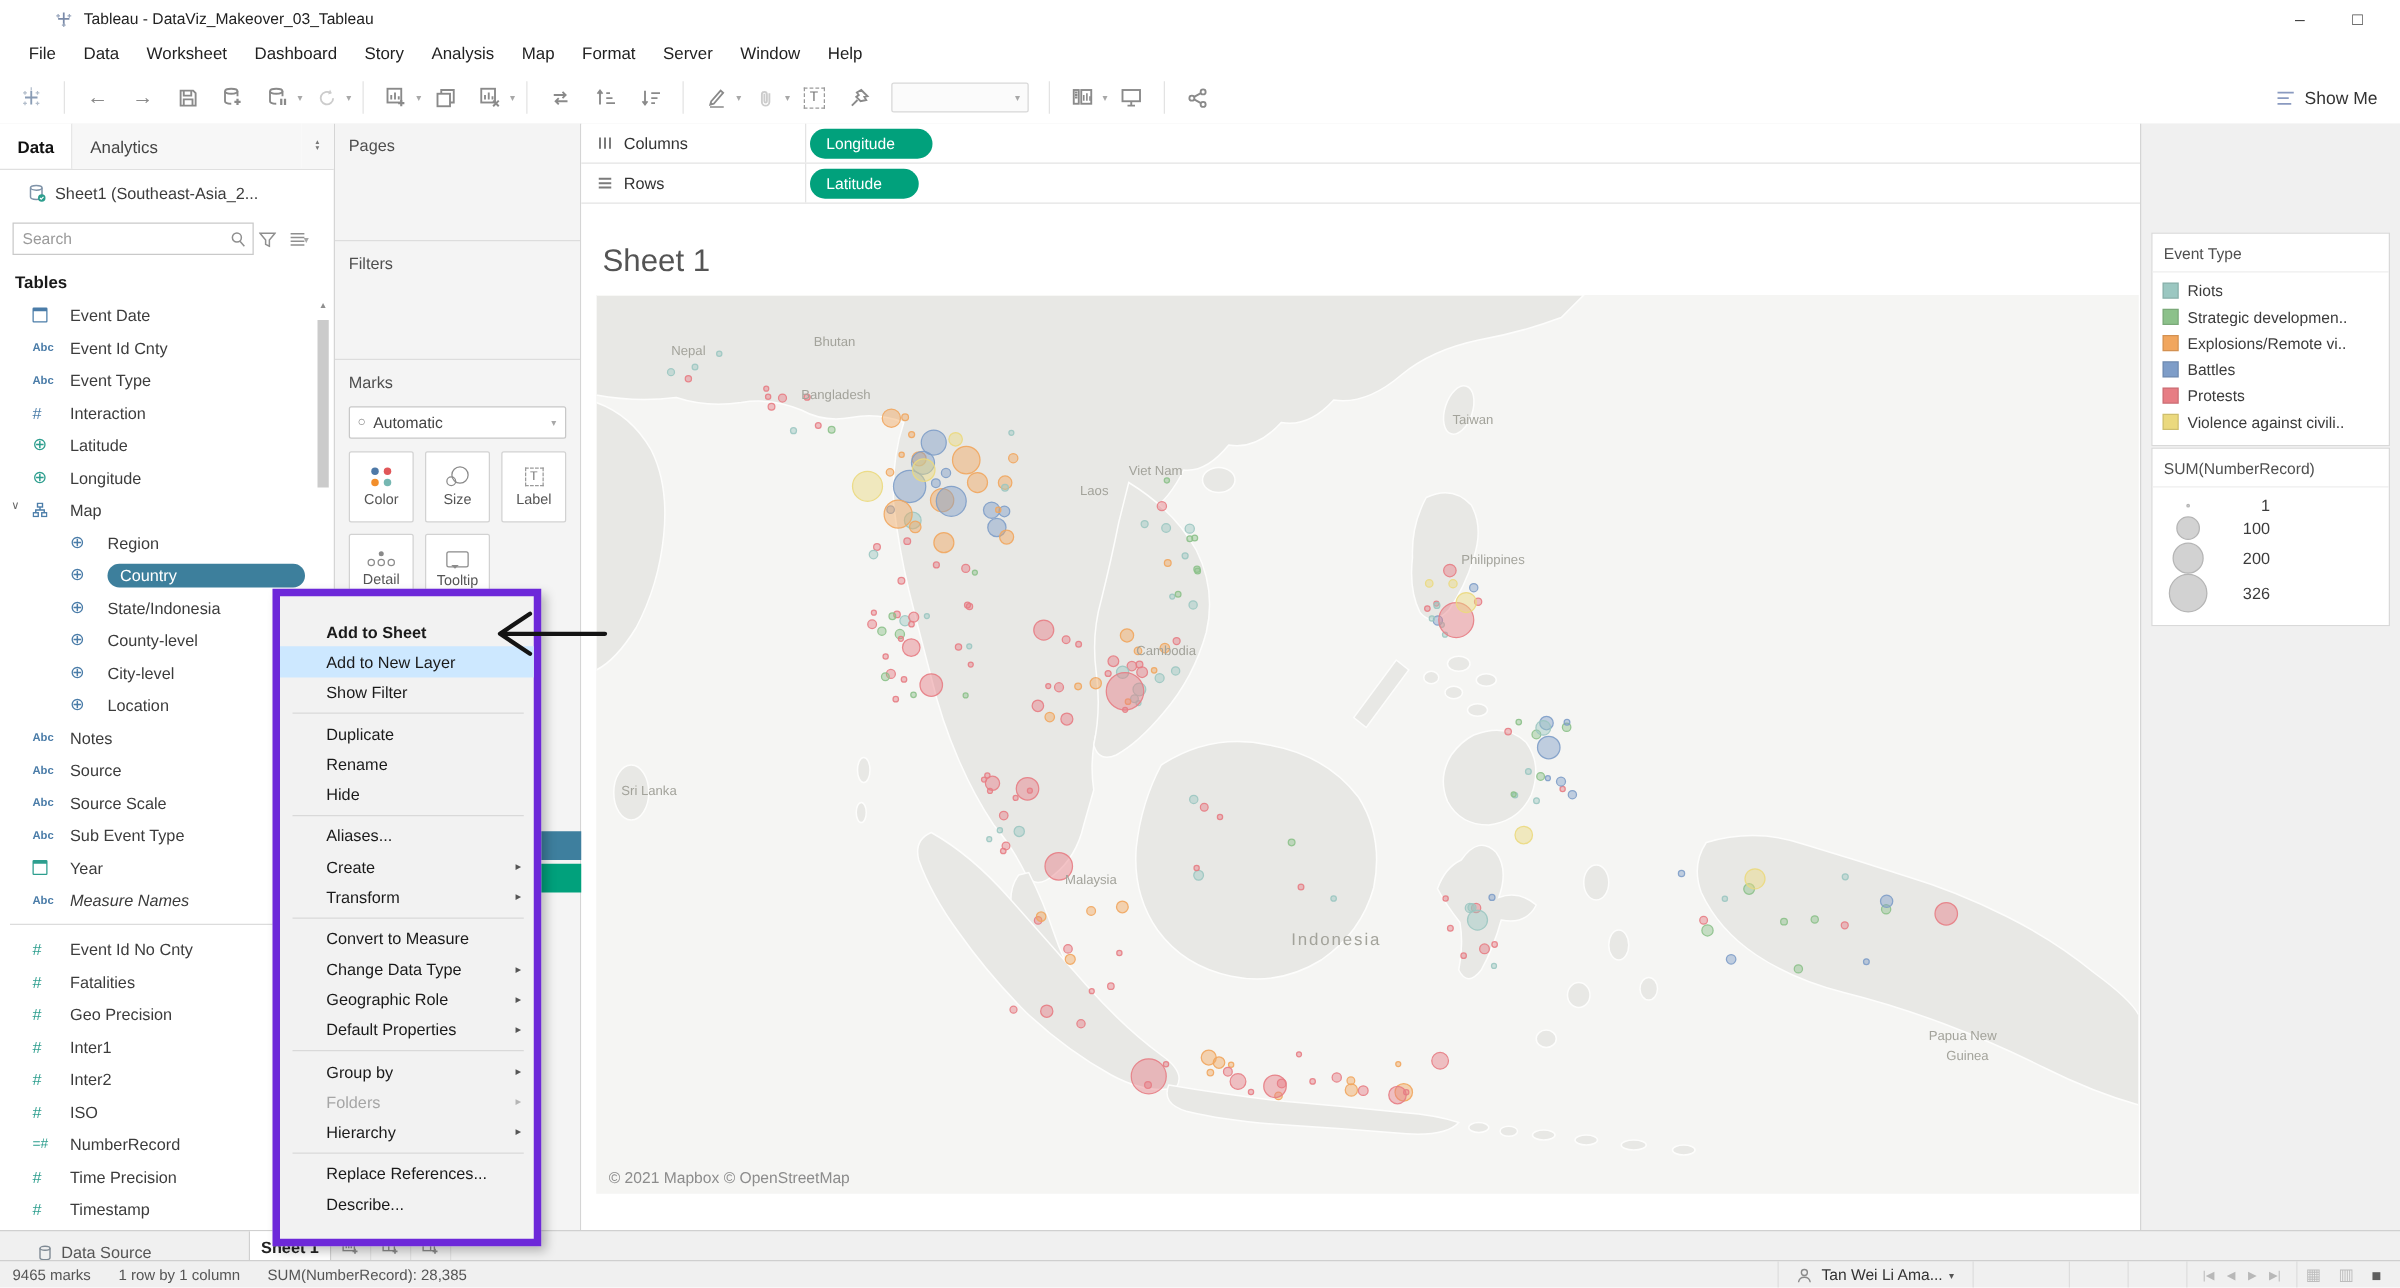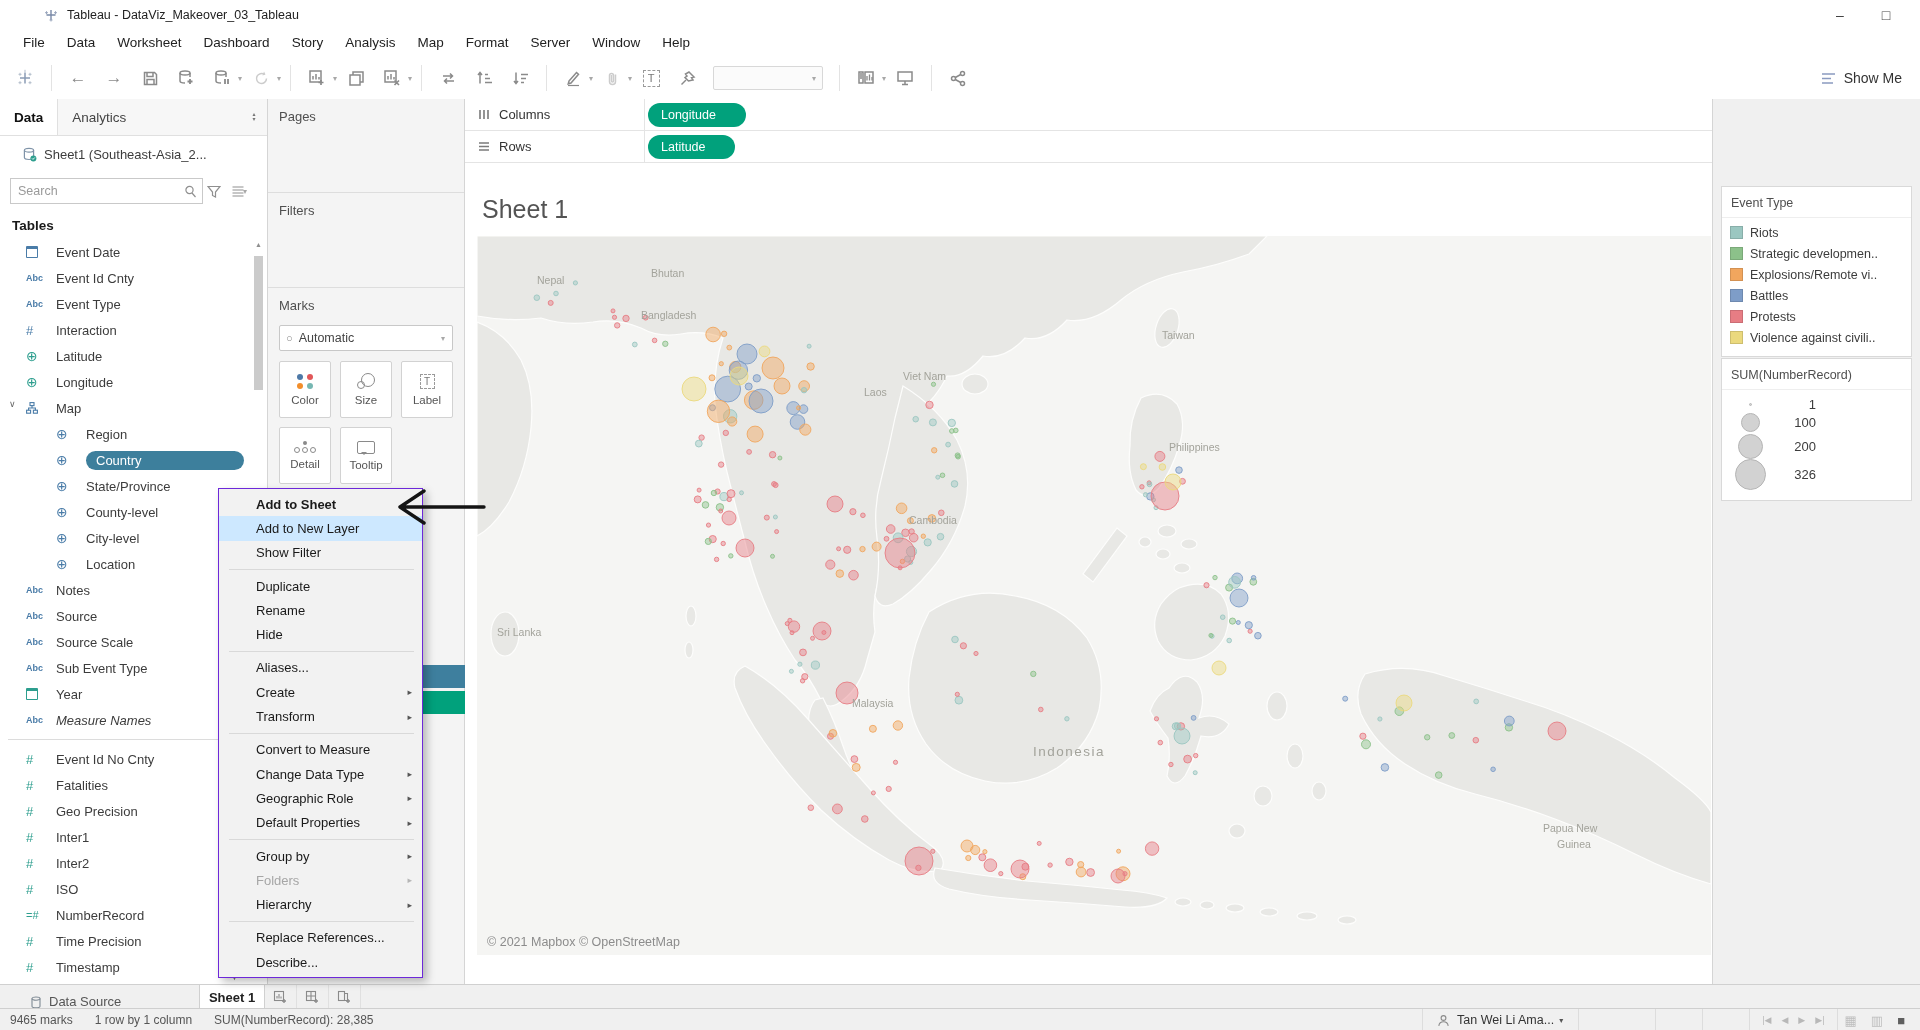--- a/index.html
+++ b/index.html
@@ -110,22 +110,22 @@
   #size-card{top:259px;}
   .legend-title{font-size:12.5px;color:#4f4f4f;padding:9px 0 7px 9px;border-bottom:1px solid #eee;}
   .legend-entry{display:flex;align-items:center;gap:7px;height:21px;padding-left:8px;}
   .swatch{width:13px;height:13px;flex:none;border:1px solid rgba(0,0,0,0.12);box-sizing:border-box;}
   .legend-entry .txt{font-size:12.5px;color:#3c3c3c;white-space:nowrap;overflow:hidden;max-width:160px;}
   .size-entry{display:flex;align-items:center;padding-left:6px;}
   .size-circ-box{width:44px;display:flex;align-items:center;justify-content:center;flex:none;}
   .size-circ{border-radius:50%;background:#d2d2d2;border:1px solid #b5b5b5;box-sizing:border-box;}
   .size-entry .val{font-size:13px;color:#3c3c3c;width:44px;text-align:right;}
   
-  #ctx-menu{position:absolute;left:218px;top:488px;width:203px;background:#f2f2f2;border:1px solid #6d28d9;
-            box-shadow:4px 4px 8px rgba(0,0,0,0.25);padding:3px 0;z-index:80;}
+  #ctx-menu{position:absolute;left:218px;top:471px;width:203px;background:#f2f2f2;border:6px solid #6d28d9;
+            box-shadow:4px 4px 8px rgba(0,0,0,0.25);padding:16px 0;z-index:80;}
   .ctx-item{height:24.3px;display:flex;align-items:center;padding:0 8px 0 37px;font-size:13px;color:#1a1a1a;position:relative;}
   .ctx-item.bold{font-weight:bold;}
   .ctx-item.hl{background:#cde8ff;}
   .ctx-item.dis{color:#a6a6a6;}
   .ctx-item .sub{position:absolute;right:10px;font-size:9px;color:#555;}
   .ctx-item.dis .sub{color:#b5b5b5;}
   .menu-sep{height:1px;background:#d9d9d9;margin:4px 8px 4px 10px;}
   
   #anno-arrow{position:absolute;left:0;top:0;width:1920px;height:1030px;z-index:90;pointer-events:none;}
   
@@ -414,21 +414,21 @@
         <div class="field ind">
           <span class="fic blue glb">⊕</span>
           <span class="flabel">Region</span>
         </div>
         <div class="field ind sel">
           <span class="fic blue glb">⊕</span>
           <span class="flabel">Country</span>
         </div>
         <div class="field ind">
           <span class="fic blue glb">⊕</span>
-          <span class="flabel">State/Province</span>
+          <span class="flabel">State/Indonesia</span>
         </div>
         <div class="field ind">
           <span class="fic blue glb">⊕</span>
           <span class="flabel">County-level</span>
         </div>
         <div class="field ind">
           <span class="fic blue glb">⊕</span>
           <span class="flabel">City-level</span>
         </div>
         <div class="field ind">

